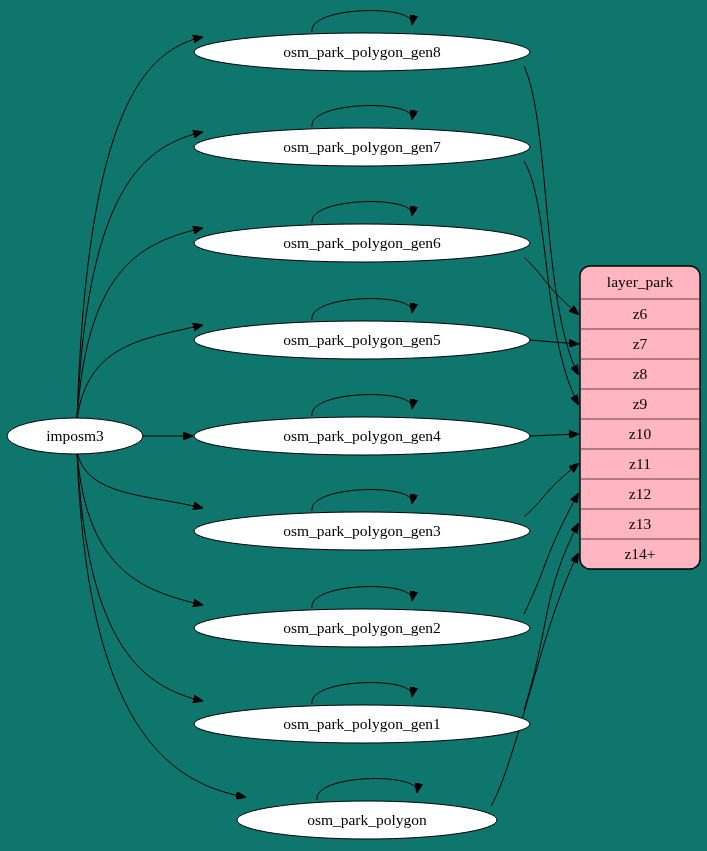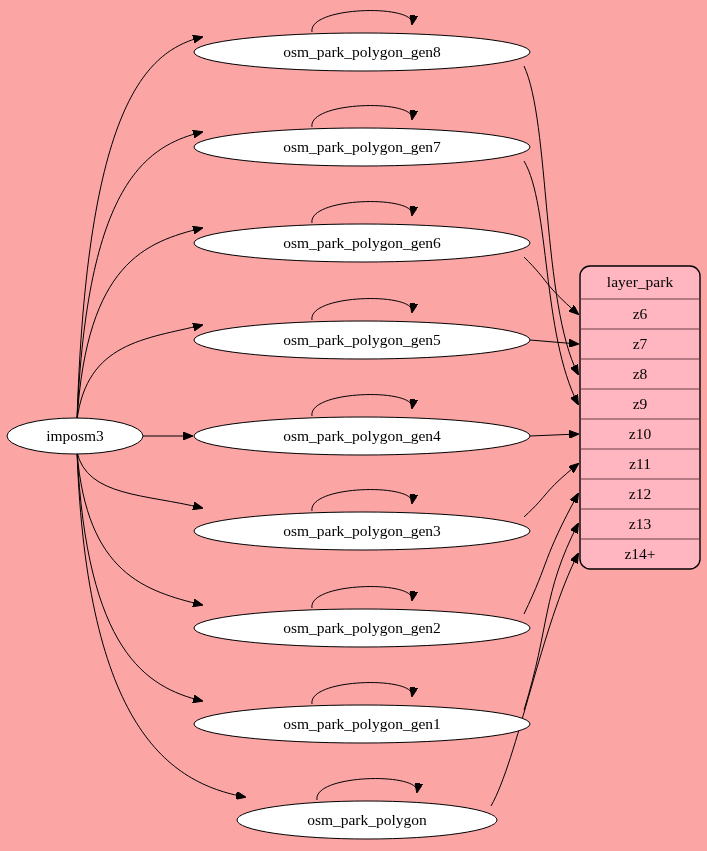--- a/index.html
+++ b/index.html
@@ -4,21 +4,21 @@
 <style>
   html, body {
     margin: 0;
     padding: 0;
     background: #ffffff;
   }
   #canvas {
     position: relative;
     width: 707px;
     height: 851px;
-    background: #fca5a5;
+    background: #0f766e;
     overflow: hidden;
     font-family: "Liberation Serif", "DejaVu Serif", serif;
   }
   svg.graph {
     position: absolute;
     left: 0;
     top: 0;
     width: 707px;
     height: 851px;
   }

